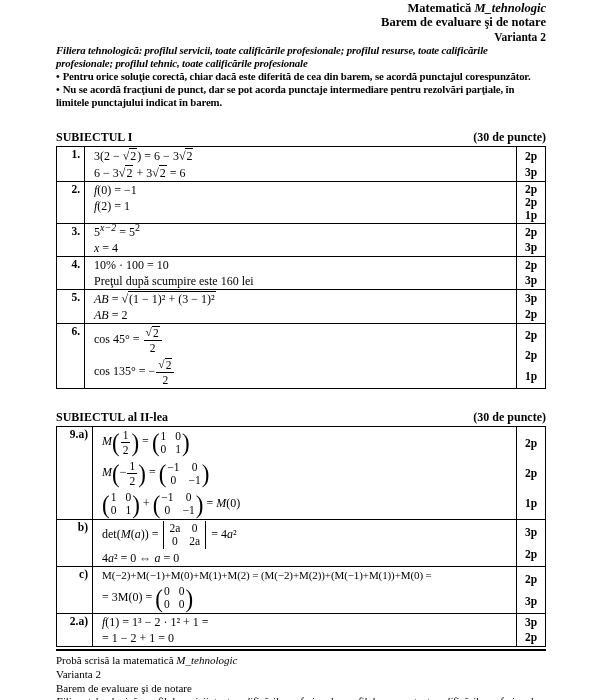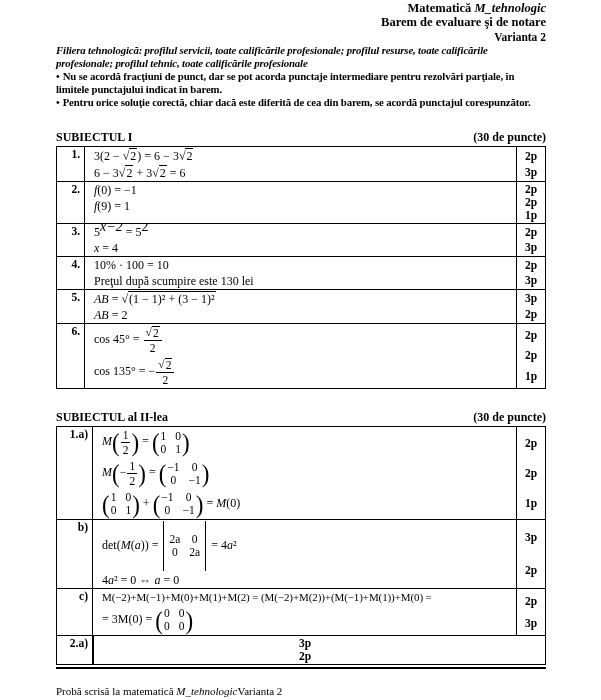--- a/index.html
+++ b/index.html
@@ -16,53 +16,53 @@
   .trow{display:grid;grid-template-columns:28px 1fr 29px;}
   .t2 .trow{grid-template-columns:36px 1fr 29px;}
   .trow + .trow{border-top:1px solid #000;}
   .cnum{border-right:1px solid #000;text-align:right;padding:1px 4px 0 0;font-weight:bold;font-size:11.5px;line-height:13px;}
   .cbody{min-width:0;overflow:hidden;}
   .cpts{border-left:1px solid #000;display:flex;flex-direction:column;justify-content:space-around;
         align-items:center;font-weight:bold;font-size:11.5px;line-height:13px;padding:1px 0;}
   .ln{display:block;padding:1px 2px 1px 9px;font-size:12px;line-height:14px;white-space:nowrap;font-weight:normal;}
   .sm{font-size:11px;letter-spacing:-0.1px;}
   .mi{font-style:italic;}
-  sup{font-size:14px;line-height:0;}
+  sup{font-size:10px;line-height:0;}
   sup.it{font-style:italic;}
   .rs{display:inline-block;}
   .rb{display:inline-block;border-top:1px solid #000;padding:0 1px;}
   .fr{display:inline-flex;flex-direction:column;align-items:center;vertical-align:middle;
       line-height:12px;font-size:11.5px;margin:1px 1px;}
   .fn{border-bottom:1px solid #000;padding:0 2px 1px;display:flex;justify-content:center;}
   .fd{padding-top:1px;}
   .par{display:inline-block;vertical-align:middle;font-size:23px;line-height:23px;transform:scaleY(1.1);font-weight:normal;}
   .mat{display:inline-flex;align-items:center;vertical-align:middle;}
   .mg{display:inline-grid;grid-template-columns:auto auto;gap:0 9px;text-align:center;
       line-height:13px;font-size:11.5px;padding:1px 1px;vertical-align:middle;}
   .det{display:inline-grid;grid-template-columns:auto auto;gap:0 9px;text-align:center;line-height:13px;
-       font-size:11.5px;border-left:1px solid #000;border-right:1px solid #000;padding:12px 5px;
+       font-size:11.5px;border-left:1px solid #000;border-right:1px solid #000;padding:1px 5px;
        margin:0 2px;vertical-align:middle;}
   .footrule{border-top:2.5px solid #000;margin-top:2px;}
-  .f1{display:flex;justify-content:flex-start;font-size:11px;line-height:14px;margin-top:15px;}
+  .f1{display:flex;justify-content:flex-start;font-size:11px;line-height:14px;margin-top:2px;flex-direction:column;}
   .f2{font-size:11px;line-height:14px;}
   .f3{font-size:10.5px;line-height:13px;font-style:italic;white-space:nowrap;overflow:hidden;}
 </style>
 </head>
 <body>
 
 <div class="page">
 
   <div class="tc"><span>Matematică </span><i>M_tehnologic</i></div>
   <div class="tc">Barem de evaluare şi de notare</div>
   <div class="variant">Varianta 2</div>
 
   <div class="prose filiera">Filiera tehnologică: profilul servicii, toate calificările profesionale; profilul resurse, toate calificările profesionale; profilul tehnic, toate calificările profesionale</div>
   <div class="prose">
+    <div><span class="blt">•</span><span>Pentru orice soluţie corectă, chiar dacă este diferită de cea din barem, se acordă punctajul corespunzător.</span></div>
     <div><span class="blt">•</span><span>Nu se acordă fracţiuni de punct, dar se pot acorda punctaje intermediare pentru rezolvări parţiale, în limitele punctajului indicat în barem.</span></div>
-    <div><span class="blt">•</span><span>Pentru orice soluţie corectă, chiar dacă este diferită de cea din barem, se acordă punctajul corespunzător.</span></div>
   </div>
 
   <div class="sect">
     <span>SUBIECTUL I</span>
     <span>(30 de puncte)</span>
   </div>
 
   <div class="tbl t1">
 
     <div class="trow">
@@ -74,21 +74,21 @@
       <div class="cpts">
         <div>2p</div>
         <div>3p</div>
       </div>
     </div>
 
     <div class="trow">
       <div class="cnum">2.</div>
       <div class="cbody">
         <div class="ln"><span class="mi">f</span><span>(0) = −1</span></div>
-        <div class="ln"><span class="mi">f</span><span>(9) = 1</span></div>
+        <div class="ln"><span class="mi">f</span><span>(2) = 1</span></div>
       </div>
       <div class="cpts">
         <div>2p</div>
         <div>2p</div>
         <div>1p</div>
       </div>
     </div>
 
     <div class="trow">
       <div class="cnum">3.</div>
@@ -99,21 +99,21 @@
       <div class="cpts">
         <div>2p</div>
         <div>3p</div>
       </div>
     </div>
 
     <div class="trow">
       <div class="cnum">4.</div>
       <div class="cbody">
         <div class="ln"><span>10% · 100 = 10</span></div>
-        <div class="ln"><span>Preţul după scumpire este 130 lei</span></div>
+        <div class="ln"><span>Preţul după scumpire este 160 lei</span></div>
       </div>
       <div class="cpts">
         <div>2p</div>
         <div>3p</div>
       </div>
     </div>
 
     <div class="trow">
       <div class="cnum">5.</div>
       <div class="cbody">
@@ -154,21 +154,21 @@
   </div>
 
   <div class="sect">
     <span>SUBIECTUL al II-lea</span>
     <span>(30 de puncte)</span>
   </div>
 
   <div class="tbl t2">
 
     <div class="trow">
-      <div class="cnum">1.a)</div>
+      <div class="cnum">9.a)</div>
       <div class="cbody">
         <div class="ln"><span class="mi">M</span><span class="par">(</span><span class="fr">
               <span class="fn">1</span>
               <span class="fd">2</span>
             </span><span class="par">)</span><span> = </span><span class="mat">
               <span class="par">(</span>
               <span class="mg">
                 <span>1</span>
                 <span>0</span>
                 <span>0</span>
@@ -249,20 +249,24 @@
             </span></div>
       </div>
       <div class="cpts">
         <div>2p</div>
         <div>3p</div>
       </div>
     </div>
 
     <div class="trow">
       <div class="cnum">2.a)</div>
+      <div class="cbody">
+        <div class="ln"><span class="mi">f</span><span>(1) = 1³ − 2 · 1² + 1 =</span></div>
+        <div class="ln"><span>= 1 − 2 + 1 = 0</span></div>
+      </div>
       <div class="cpts">
         <div>3p</div>
         <div>2p</div>
       </div>
     </div>
 
   </div>
 
   <div class="footrule"></div>
   <div class="f1">

